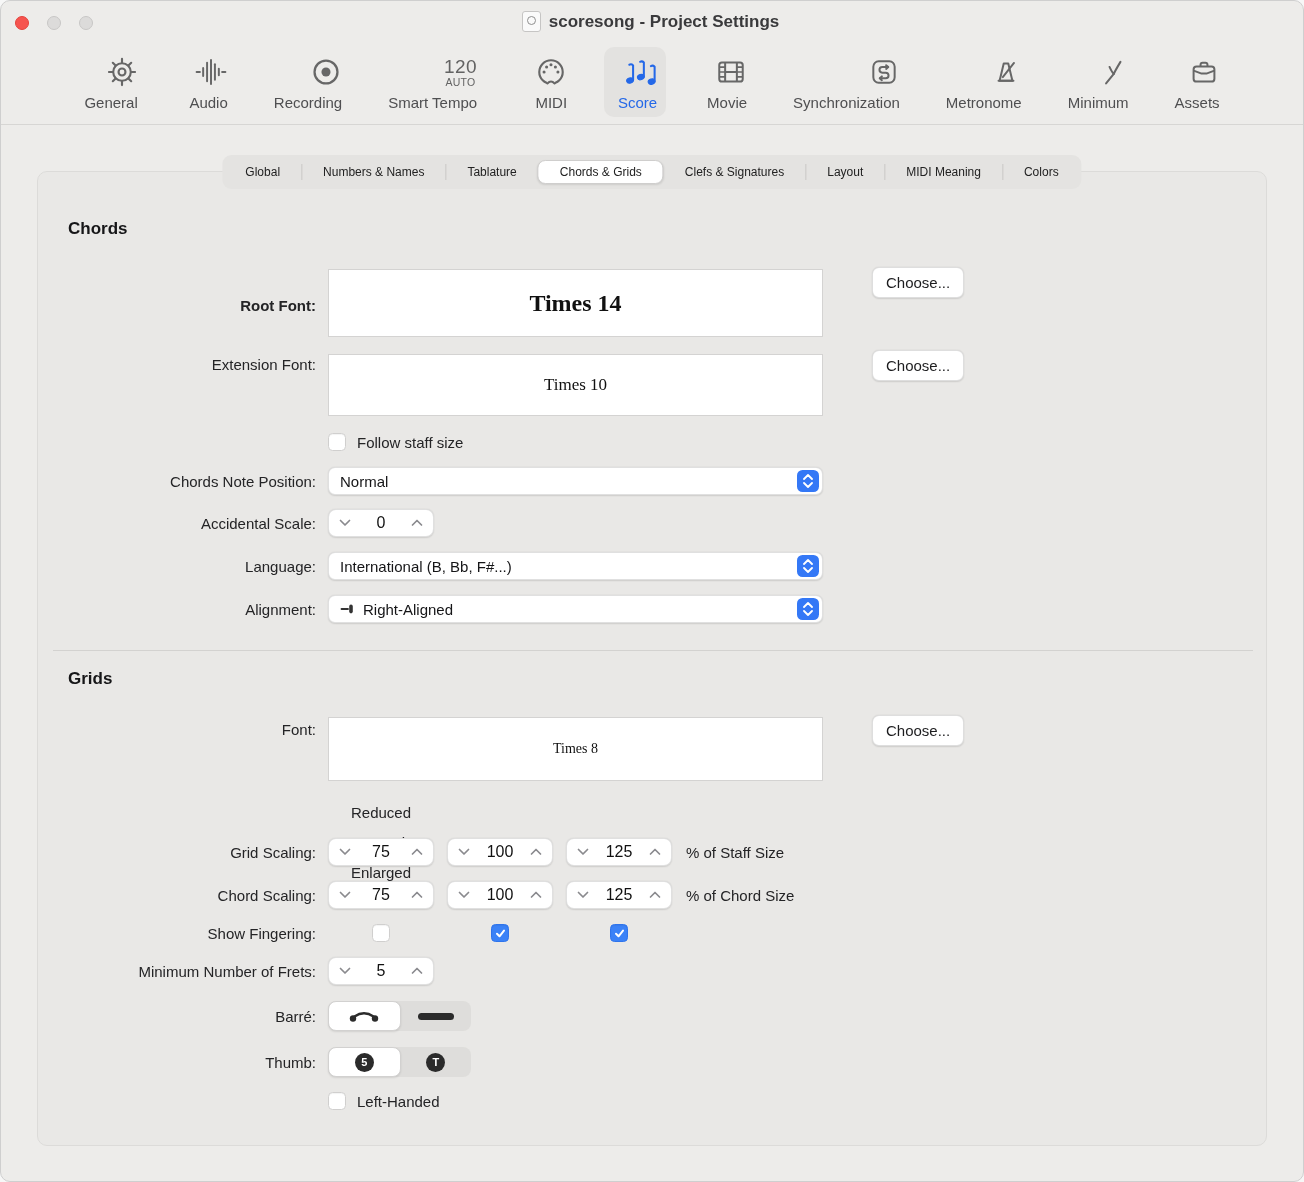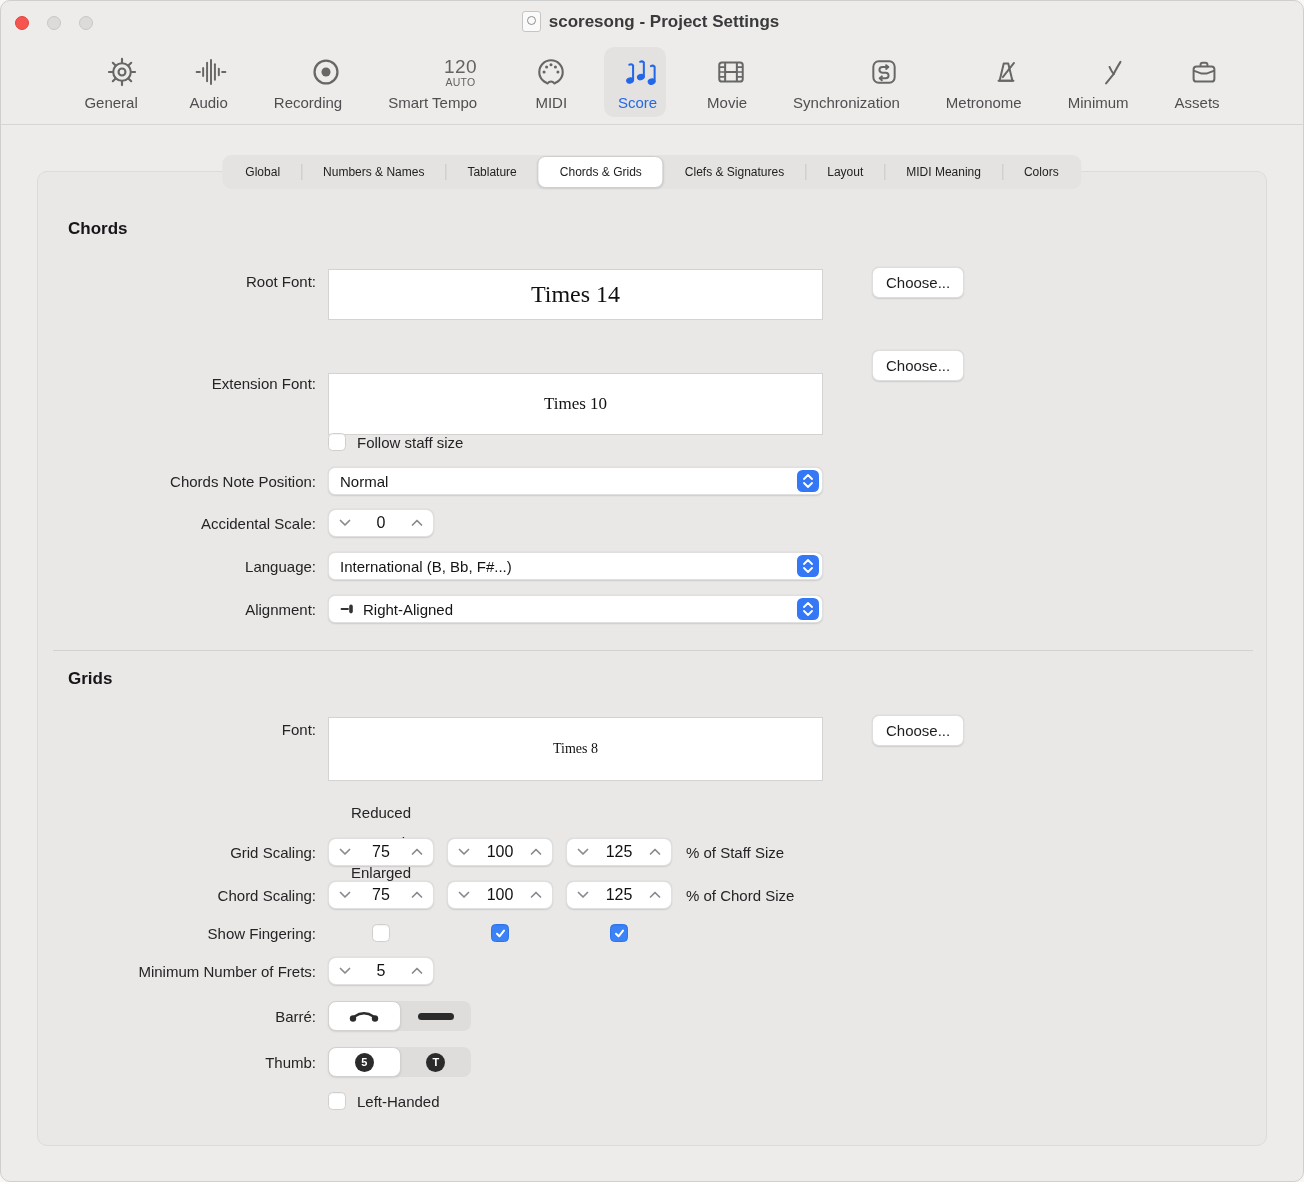--- a/index.html
+++ b/index.html
@@ -29,21 +29,21 @@
   .tbitem.selected .tblabel{color:#2468e8;}
   .tempoicon{display:flex;flex-direction:column;align-items:center;line-height:1;color:#636363;}
   .tempoicon .t1{font-size:19px;letter-spacing:.5px;}
   .tempoicon .t2{font-size:10.5px;margin-top:1px;letter-spacing:.3px;}
   .tb-divider{position:absolute;top:123px;left:0;right:0;height:1px;background:#d7d6d4;}
   
   .panel{position:absolute;left:36px;right:36px;top:170px;bottom:35px;background:#e9e8e6;border:1px solid #dcdbd9;border-radius:10px;}
   
   .tabbar{position:absolute;top:154px;left:50%;transform:translateX(-50%);display:flex;align-items:center;background:#e4e3e1;border-radius:9px;height:34px;padding:0 2px;z-index:5;}
   .tab{font-size:12px;color:#222;padding:0 21px;height:34px;display:flex;align-items:center;white-space:nowrap;border-radius:8px;cursor:default;}
-  .tab.selected{background:#ffffff;border:1px solid #cfcecd;box-shadow:0 1px 2px rgba(0,0,0,.10);height:32px;box-sizing:border-box;}
+  .tab.selected{background:#ffffff;border:1px solid #cfcecd;box-shadow:0 1px 2px rgba(0,0,0,.10);height:24px;box-sizing:border-box;}
   .tabdiv{width:1px;height:16px;background:#c9c8c6;}
   
   .frow{position:absolute;left:36px;display:flex;align-items:center;}
   .lbl{width:279px;text-align:right;margin-right:12px;font-size:15px;color:#242426;white-space:nowrap;}
   .heading{position:absolute;left:67px;font-size:17px;font-weight:bold;color:#161618;}
   .sectdiv{position:absolute;left:52px;right:50px;height:1px;background:#d3d2d0;}
   
   .fontfield{width:495px;background:#fff;border:1px solid #d4d3d2;display:flex;align-items:center;justify-content:center;box-sizing:border-box;}
   .serif{font-family:"Liberation Serif","DejaVu Serif",serif;color:#111;}
   .btn{height:29px;padding:0 13px;background:#fff;border:1px solid rgba(0,0,0,.13);border-radius:7px;box-shadow:0 .5px 1.5px rgba(0,0,0,.12);font-size:15px;color:#1d1d1f;display:flex;align-items:center;cursor:default;}
@@ -61,25 +61,25 @@
   .colheads div{width:106px;text-align:center;}
   .cbcols{display:flex;gap:13px;}
   .cbcols .slot{width:106px;display:flex;justify-content:center;}
   .seg{width:143px;height:30px;background:#dedddb;border-radius:8px;display:flex;box-sizing:border-box;}
   .segbtn{flex:1;display:flex;align-items:center;justify-content:center;border-radius:8px;}
   .segbtn.sel{background:#fff;border:1px solid #d2d1d0;box-shadow:0 1px 2px rgba(0,0,0,.10);box-sizing:border-box;}
   .circ{width:19px;height:19px;border-radius:50%;background:#2b2b2b;color:#fff;font-size:11px;font-weight:bold;display:flex;align-items:center;justify-content:center;}
   .bar-glyph{width:36px;height:7px;border-radius:4px;background:#2b2b2b;}
   
   .r-chordshead{top:218px;}
-  .r-rootfont{top:268px;align-items:flex-start;}
+  .r-rootfont{top:268px;align-items:center;font-weight:bold;}
   .r-rootfont .lbl{padding-top:4px;}
-  .r-rootfont .fontfield{height:51px;}
+  .r-rootfont .fontfield{height:68px;}
   .b-choose1{left:871px;top:266px;}
-  .r-extfont{top:372px;align-items:flex-start;}
+  .r-extfont{top:353px;align-items:flex-start;}
   .r-extfont .lbl{padding-top:2px;}
   .r-extfont .fontfield{height:62px;}
   .b-choose2{left:871px;top:349px;}
   .r-follow{top:432px;}
   .r-slash{top:466px;}
   .r-acc{top:508px;}
   .r-lang{top:551px;}
   .r-align{top:594px;}
   .d-sect{top:649px;}
   .r-gridshead{top:668px;}

